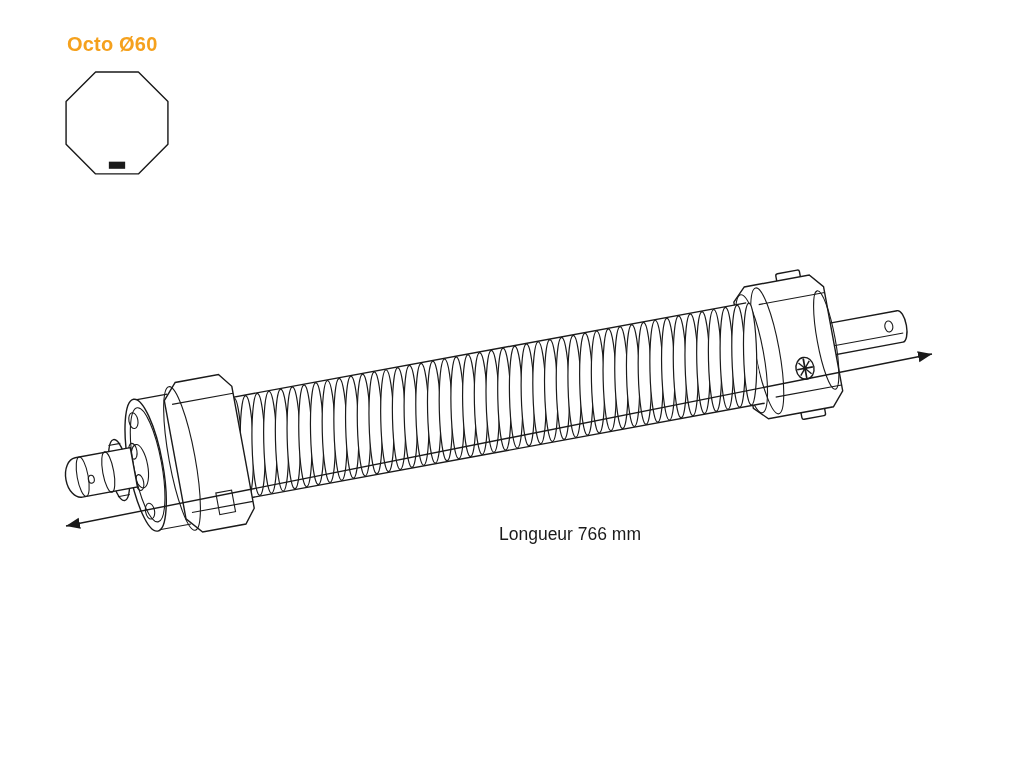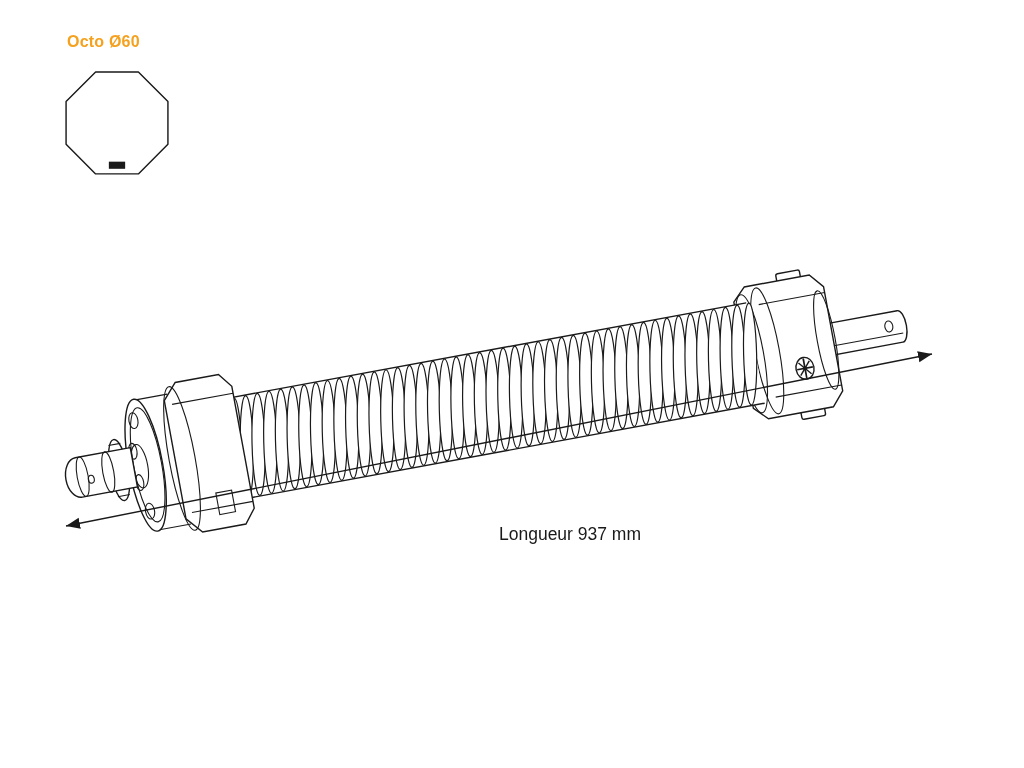--- a/index.html
+++ b/index.html
@@ -13,21 +13,21 @@
     width: 1024px;
     height: 768px;
     background: #ffffff;
     overflow: hidden;
   }
   #product-title {
     position: absolute;
     left: 67px;
     top: 33px;
     margin: 0;
-    font-size: 16px;
+    font-size: 20px;
     font-weight: 700;
     color: #F5A11D;
     letter-spacing: 0.2px;
   }
   #profile-icon {
     position: absolute;
     left: 62px;
     top: 70px;
   }
   #main-drawing {
@@ -182,15 +182,15 @@
         <ellipse class="thin" cx="44" cy="0" rx="5.5" ry="20.5"></ellipse>
         <ellipse class="thin" cx="26" cy="4" rx="3" ry="4"></ellipse>
       </g>
     </g>
 
     <g>
       <line x1="66" y1="526" x2="932" y2="354" stroke="#1a1a1a" stroke-width="1.4" marker-start="url(#arrow)" marker-end="url(#arrow)"></line>
     </g>
   </svg>
 
-  <div id="dim-label">Longueur 937 mm</div>
+  <div id="dim-label">Longueur 766 mm</div>
 
 </div>
 
 </body></html>

